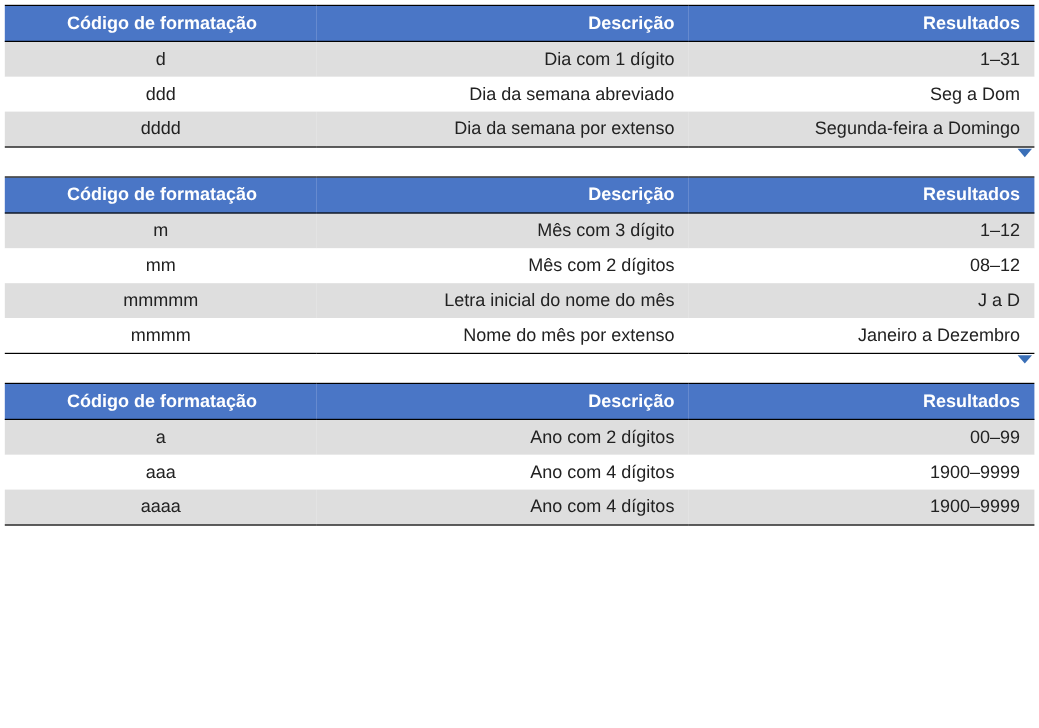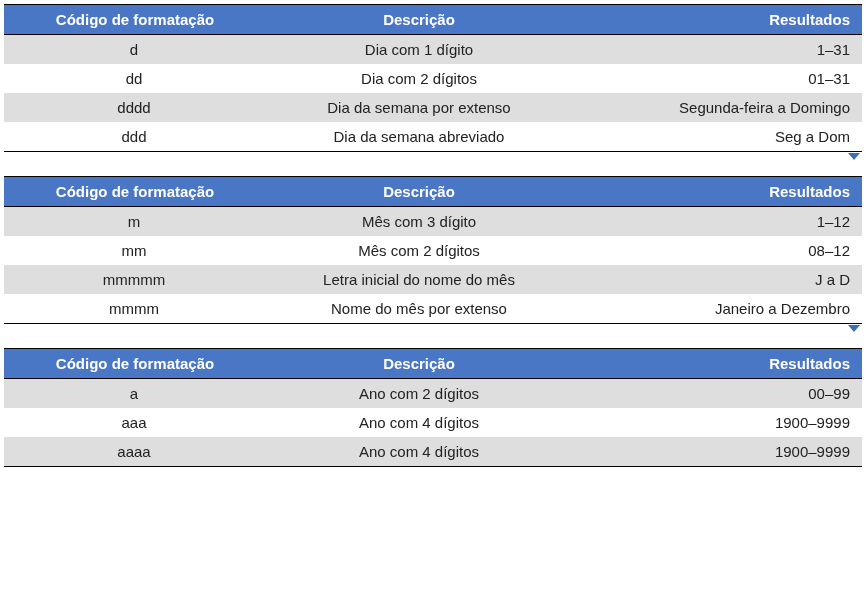--- a/index.html
+++ b/index.html
@@ -27,21 +27,21 @@
     }
     thead th:first-child { padding-left: 14px; }
     tbody td {
       padding: 6px 12px;
       color: #222;
     }
     tbody tr:nth-child(odd) { background: #dedede; }
     tbody tr:nth-child(even) { background: #fff; }
     tbody tr:last-child td { border-bottom: 1.5px solid #000; }
     .col-code { width: 260px; text-align: center; margin-top: 28px; }
-    .col-desc { width: 310px; text-align: center; }
+    .col-desc { width: 310px; text-align: right; }
     .col-res  { text-align: right; }
     .marker {
       width: 0; height: 0;
       border-left: 6px solid transparent;
       border-right: 6px solid transparent;
       border-top: 7px solid #3a6fb7;
       position: absolute;
       right: 2px;
       bottom: -8px;
     }
@@ -58,33 +58,28 @@
         <th class="col-res">Resultados</th>
       </tr>
     </thead>
     <tbody>
       <tr>
         <td class="col-code">d</td>
         <td class="col-desc">Dia com 1 dígito</td>
         <td class="col-res">1–31</td>
       </tr>
       <tr>
-        <td class="col-code">dd</td>
-        <td class="col-desc">Dia com 2 dígitos</td>
-        <td class="col-res">01–31</td>
+        <td class="col-code">ddd</td>
+        <td class="col-desc">Dia da semana abreviado</td>
+        <td class="col-res">Seg a Dom</td>
       </tr>
       <tr>
         <td class="col-code">dddd</td>
         <td class="col-desc">Dia da semana por extenso</td>
         <td class="col-res">Segunda-feira a Domingo</td>
-      </tr>
-      <tr>
-        <td class="col-code">ddd</td>
-        <td class="col-desc">Dia da semana abreviado</td>
-        <td class="col-res">Seg a Dom</td>
       </tr>
     </tbody>
   </table>
   <div class="marker"></div>
 </div>
 
 <div class="tbl-wrap">
   <table>
     <thead>
       <tr>

